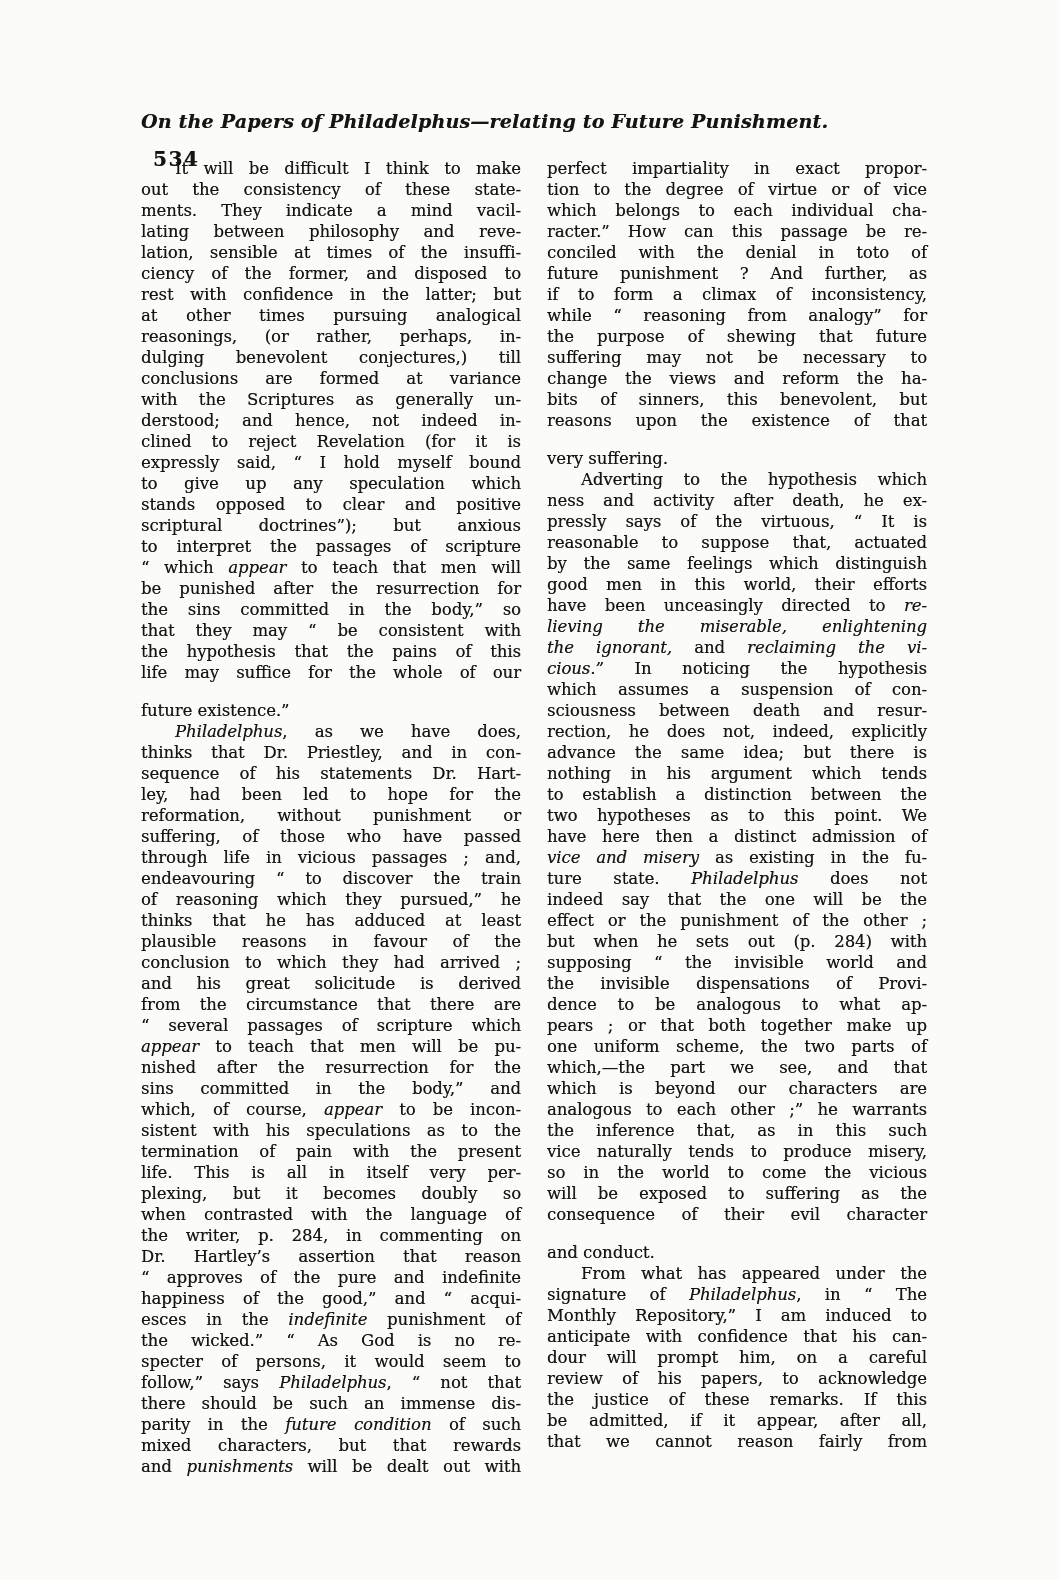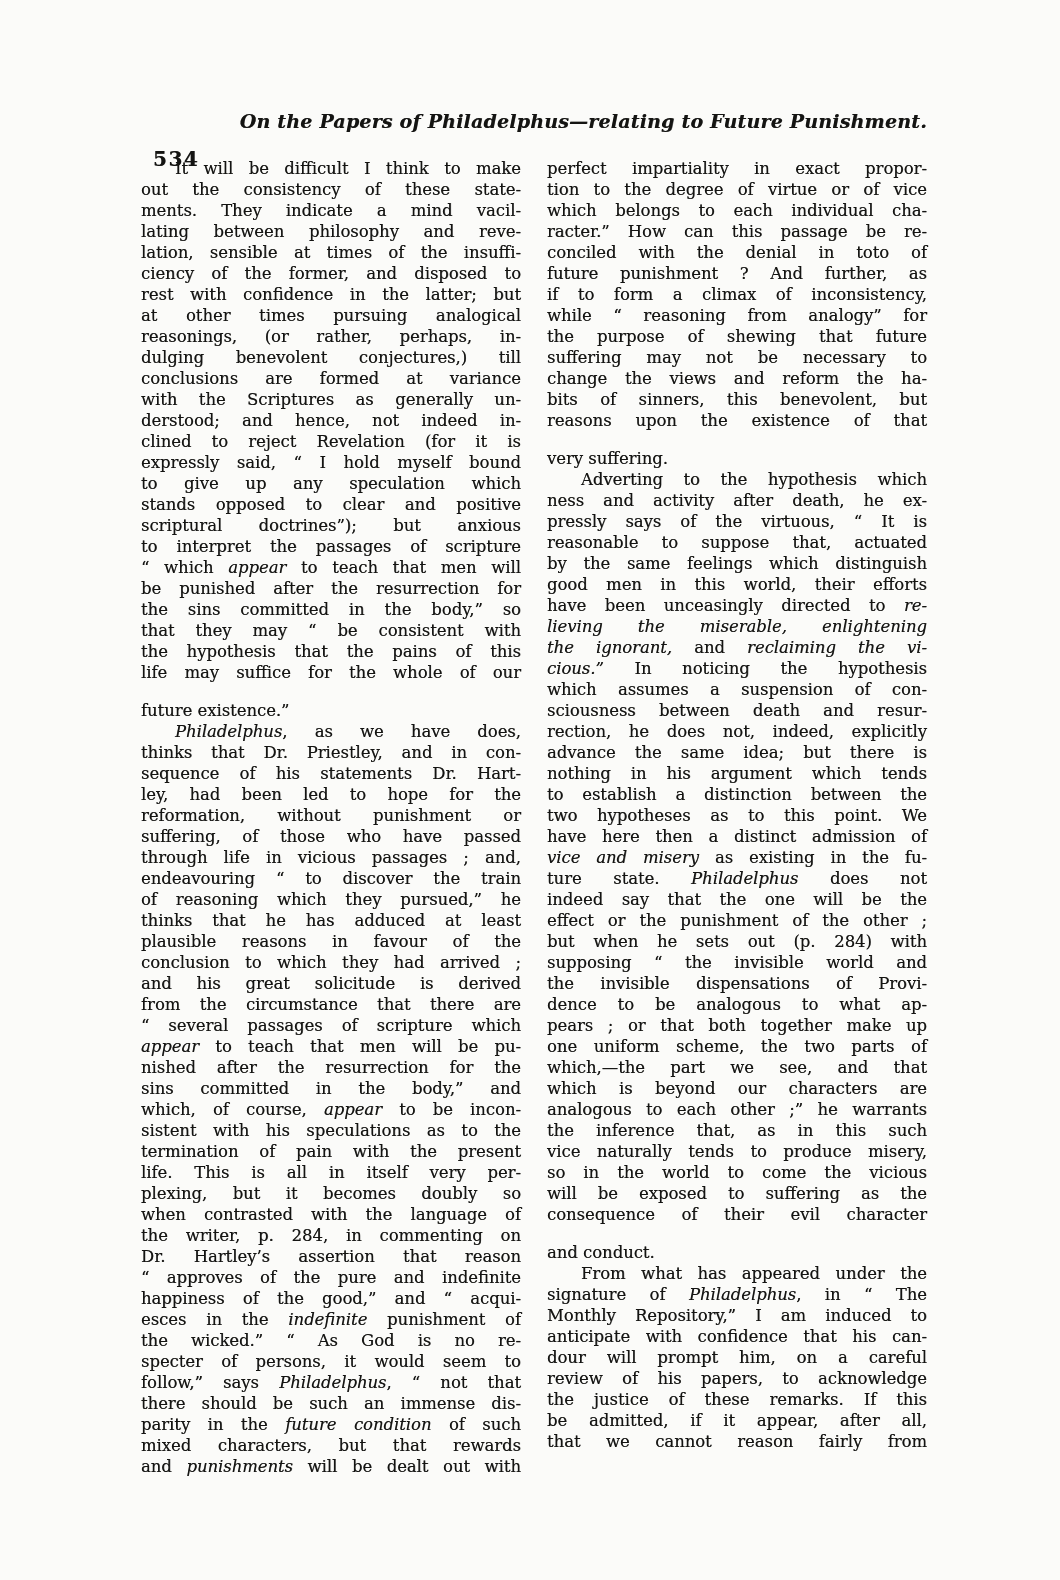--- a/index.html
+++ b/index.html
@@ -30,21 +30,21 @@
     position: absolute;
     left: 12px;
     top: 1px;
     font-size: 20px;
     font-weight: bold;
     letter-spacing: 1.5px;
     text-shadow: 0.3px 0.3px 0.5px rgba(0,0,0,0.6);
     margin-top: 36px;
   }
   .running-title {
-    text-align: right;
+    text-align: left;
     font-size: 19px;
     font-style: italic;
     font-weight: bold;
     letter-spacing: 0.2px;
     text-shadow: 0.3px 0.3px 0.5px rgba(0,0,0,0.55);
   }
   .columns {
     display: flex;
     gap: 26px;
   }

